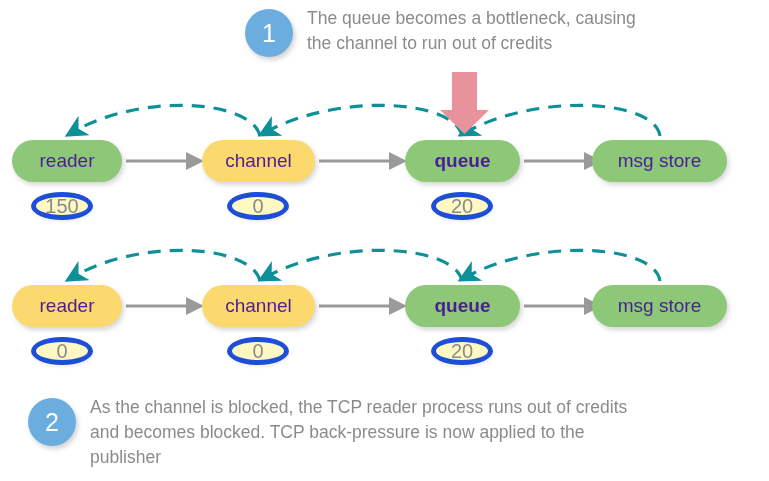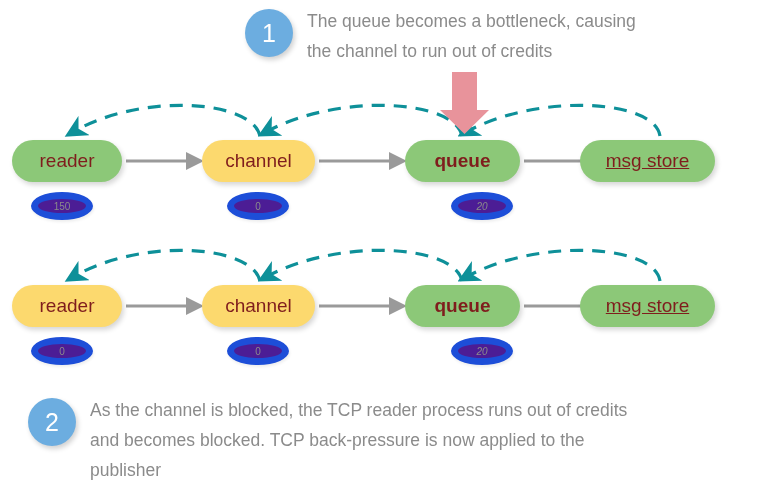--- a/index.html
+++ b/index.html
@@ -20,68 +20,68 @@
     background:#6cade0;
     color:#ffffff;
     font-size:25px;
     display:flex;align-items:center;justify-content:center;
     flex:0 0 auto;
     box-shadow:2px 3px 5px rgba(0,0,0,0.18);
   }
   .callout-text{
     color:#8b8b8b;
     font-size:17.5px;
-    line-height:30px;
+    line-height:25px;
     margin-left:14px;
     margin-top:-3px;
     white-space:pre-line;
   }
 
   #callout-1{left:245px;top:9px;}
   #callout-2{left:28px;top:398px;}
 
   
   .row{position:absolute;left:0;width:769px;height:80px;}
   #row-1{top:140px;}
   #row-2{top:285px;}
 
   .node{
     position:absolute;top:0;height:42px;
     border-radius:21px;
     display:flex;align-items:center;justify-content:center;
-    color:#7f1d1d;
+    color:#4c1d95;
     font-size:19px;
     box-shadow:2px 3px 5px rgba(0,0,0,0.16);
     box-sizing:border-box;
   }
   .node.green{background:#8cc878;}
   .node.yellow{background:#fcd96e;}
 
   .badge{
     position:absolute;top:52px;
     width:62px;height:28px;
-    border:7px solid #1d4ed8;
+    border:5px solid #1d4ed8;
     border-radius:50%;
-    background:#4c1d95;
+    background:#fef9c3;
     color:#8b8b8b;
-    font-size:10px;
+    font-size:20px;
     display:flex;align-items:center;justify-content:center;
     box-shadow:1px 2px 3px rgba(0,0,0,0.07);
     box-sizing:border-box;
   }
 
   
   .n-reader   {left:12px;  width:110px;}
   .n-channel  {left:202px; width:113px;align-items:center;}
   .n-queue    {left:405px; width:115px;font-weight:bold;}
-  .n-msgstore {left:580px; width:135px;text-decoration:underline;}
+  .n-msgstore {left:592px; width:135px;}
 
   .b-reader   {left:31px;}
   .b-channel  {left:227px;}
-  .b-queue    {left:451px;font-style:italic;}
+  .b-queue    {left:431px;}
 
   svg.overlay{position:absolute;left:0;top:0;width:769px;height:481px;pointer-events:none;}
 </style>
 </head>
 <body>
 
 <div id="stage">
 
   <svg class="overlay" viewBox="0 0 769 481">
     <defs>

